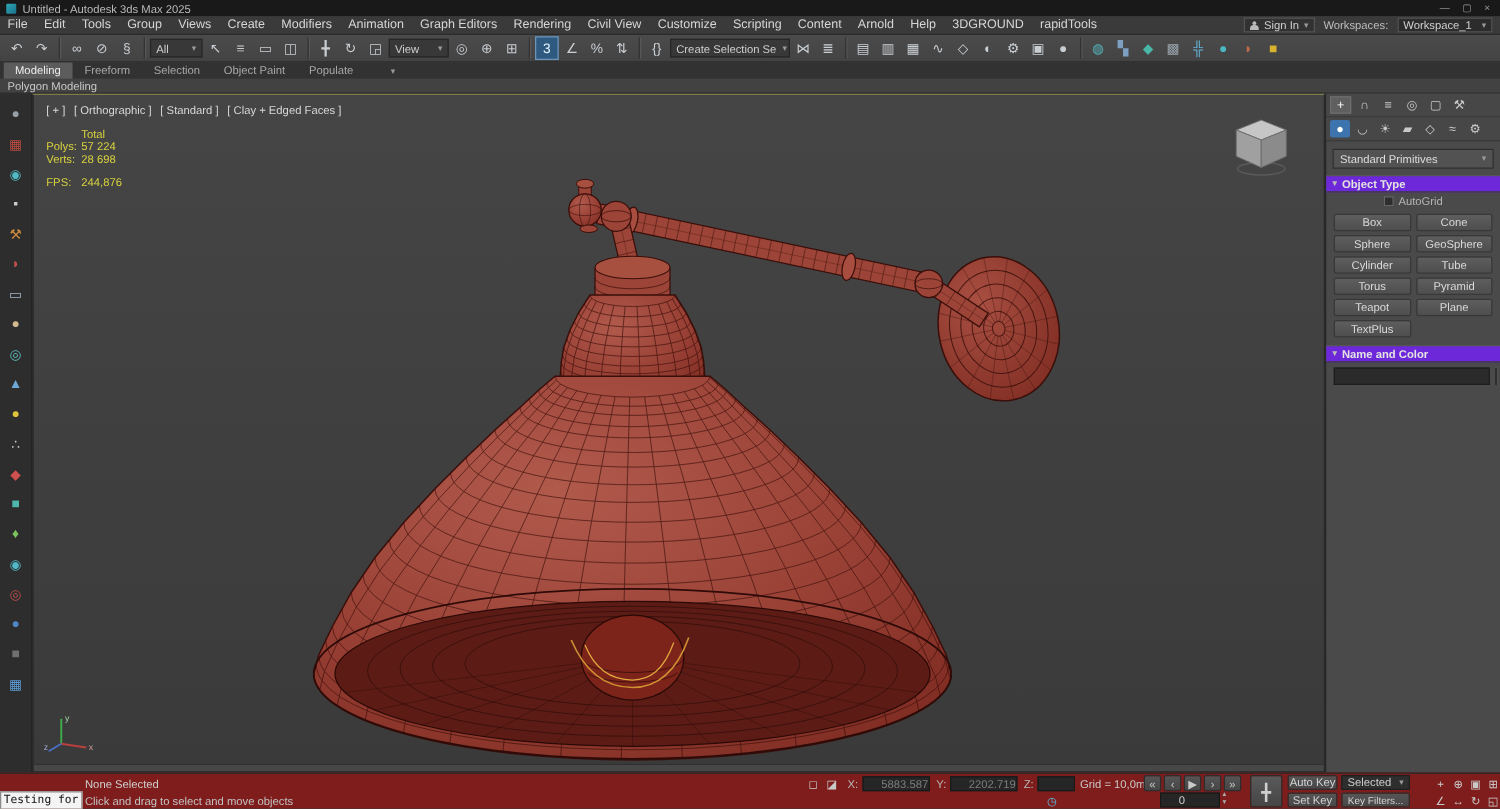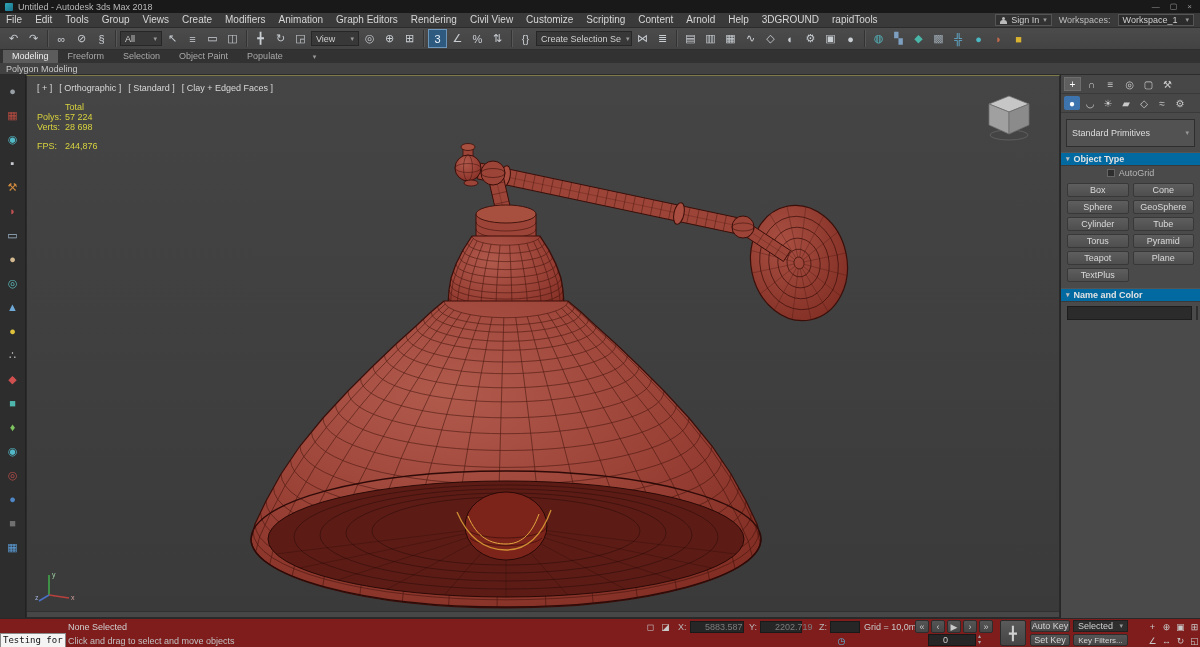--- a/index.html
+++ b/index.html
@@ -55,22 +55,22 @@
 .axis-tripod{position:absolute;left:8px;bottom:14px;}
 .track-bar{position:absolute;left:0;right:0;bottom:0;height:6px;background:#474747;border-top:1px solid #303030;}
 
 
 .command-panel{width:140px;background:#4a4a4a;border-left:1px solid #272727;font-size:9px;flex:none;}
 .cp-row{display:flex;align-items:center;padding:2px 3px;gap:2px;background:#474747;border-bottom:1px solid #3a3a3a;}
 .cp-icon{width:17px;height:14px;display:flex;align-items:center;justify-content:center;font-size:10px;color:#c9c9c9;}
 .cp-row.tabs .cp-icon.active{background:#5f5f5f;border:1px solid #6e6e6e;color:#fff;}
 .cp-row.cats .cp-icon{width:16px;}
 .cp-row.cats .cp-icon.active{background:#3d74ad;border-radius:2px;color:#fff;}
-.cp-dd{margin:6px 5px 5px 5px;height:28px;background:#525252;border:1px solid #2e2e2e;display:flex;align-items:center;justify-content:space-between;padding:0 5px;color:#dedede;}
-.rollout{height:14px;display:flex;align-items:center;gap:4px;padding:0 5px;background:#0369a1;border-top:1px solid #555;border-bottom:1px solid #3a3a3a;color:#e3e3e3;font-weight:bold;}
+.cp-dd{margin:6px 5px 5px 5px;height:16px;background:#525252;border:1px solid #2e2e2e;display:flex;align-items:center;justify-content:space-between;padding:0 5px;color:#dedede;}
+.rollout{height:14px;display:flex;align-items:center;gap:4px;padding:0 5px;background:#6d28d9;border-top:1px solid #555;border-bottom:1px solid #3a3a3a;color:#e3e3e3;font-weight:bold;}
 .rollout .tri{font-size:7px;color:#bbb;}
 .autogrid{height:14px;display:flex;align-items:center;justify-content:center;gap:4px;color:#b5b5b5;}
 .checkbox{width:8px;height:8px;background:#2e2e2e;border:1px solid #666;}
 .obj-grid{display:grid;grid-template-columns:1fr 1fr;gap:3px 4px;padding:3px 6px 6px 6px;}
 .obj-btn{height:14px;background:linear-gradient(#5e5e5e,#4e4e4e);border:1px solid #383838;border-radius:2px;display:flex;align-items:center;justify-content:center;color:#dadada;}
 .name-row{display:flex;gap:4px;padding:4px 6px;align-items:center;}
 .name-field{flex:1;height:14px;background:#2b2b2b;border:1px solid #1d1d1d;color:#ddd;font-size:9px;padding:0 3px;font-family:"Liberation Sans",sans-serif;}
 .color-swatch{width:14px;height:14px;background:#9aa0a5;border:1px solid #2e2e2e;}
 
 
@@ -85,21 +85,21 @@
 .key-btn{width:26px;height:26px;background:linear-gradient(#5a5a5a,#454545);border:1px solid #2b2b2b;border-radius:2px;display:flex;align-items:center;justify-content:center;font-size:13px;color:#cfcfcf;}
 .nav-grid{display:flex;gap:1px;}
 .nav-grid .sb-ico{width:13px;}
 .mini-listener{position:absolute;left:0;top:14px;width:66px;height:15px;background:#f4f4f4;border:1px solid #8a8a8a;color:#111;font-family:"DejaVu Sans Mono",monospace;font-size:9px;line-height:13px;padding:0 2px;z-index:6;}
 </style>
 </head>
 <body>
 
 <div class="titlebar">
   <span class="app-icon"></span>
-  <span>Untitled - Autodesk 3ds Max 2018</span>
+  <span>Untitled - Autodesk 3ds Max 2025</span>
   <span class="win-controls">
     <span>—</span>
       <span>▢</span>
       <span>×</span>
   </span>
 </div>
 
 <div class="menubar">
   <span class="tb-group">
     <span class="menu-item">File</span>
@@ -537,21 +537,21 @@
 
 <div class="statusbar">
   <span class="sb" style="left:68px;top:3px;color:#d0d0d0;">None Selected</span>
 
   <span class="sb sb-ico" style="left:644px;top:1px;">◻</span>
   <span class="sb sb-ico" style="left:659px;top:1px;">◪</span>
 
   <span class="sb" style="left:678px;top:3px;color:#b9b9b9;">X:</span>
   <span class="sb sb-field" style="left:690px;top:2px;width:54px;">5883.587</span>
   <span class="sb" style="left:749px;top:3px;color:#b9b9b9;">Y:</span>
-  <span class="sb sb-field" style="left:760px;top:2px;width:42px;">2202.719</span>
+  <span class="sb sb-field" style="left:760px;top:2px;width:54px;">2202.719</span>
   <span class="sb" style="left:819px;top:3px;color:#b9b9b9;">Z:</span>
   <span class="sb sb-field" style="left:830px;top:2px;width:26px;"></span>
 
   <span class="sb" style="left:864px;top:3px;">Grid = 10,0mm</span>
 
   <span class="sb transport" style="left:915px;top:1px;">
     <span class="sb-ico">«</span>
       <span class="sb-ico">‹</span>
       <span class="sb-ico">▶</span>
       <span class="sb-ico">›</span>

